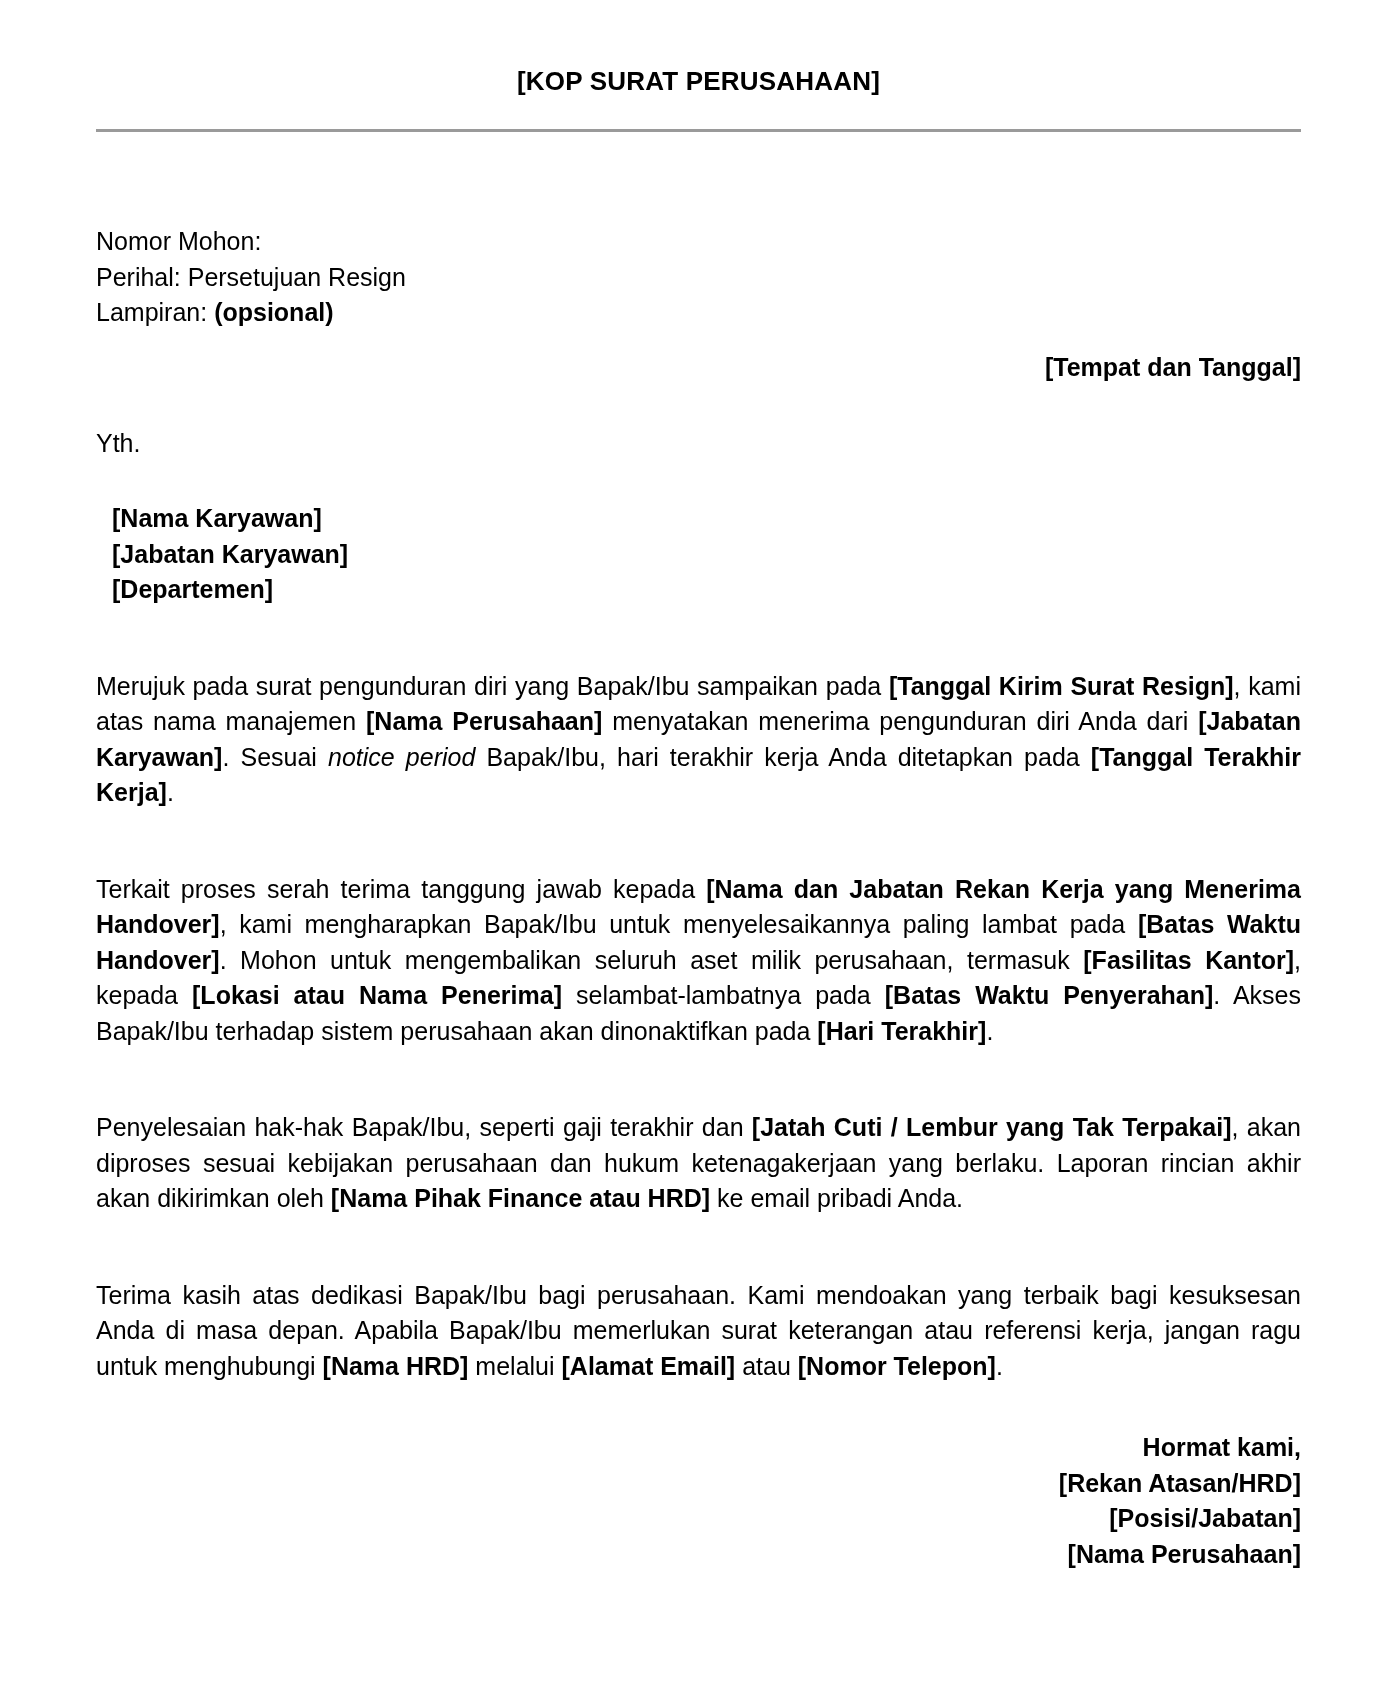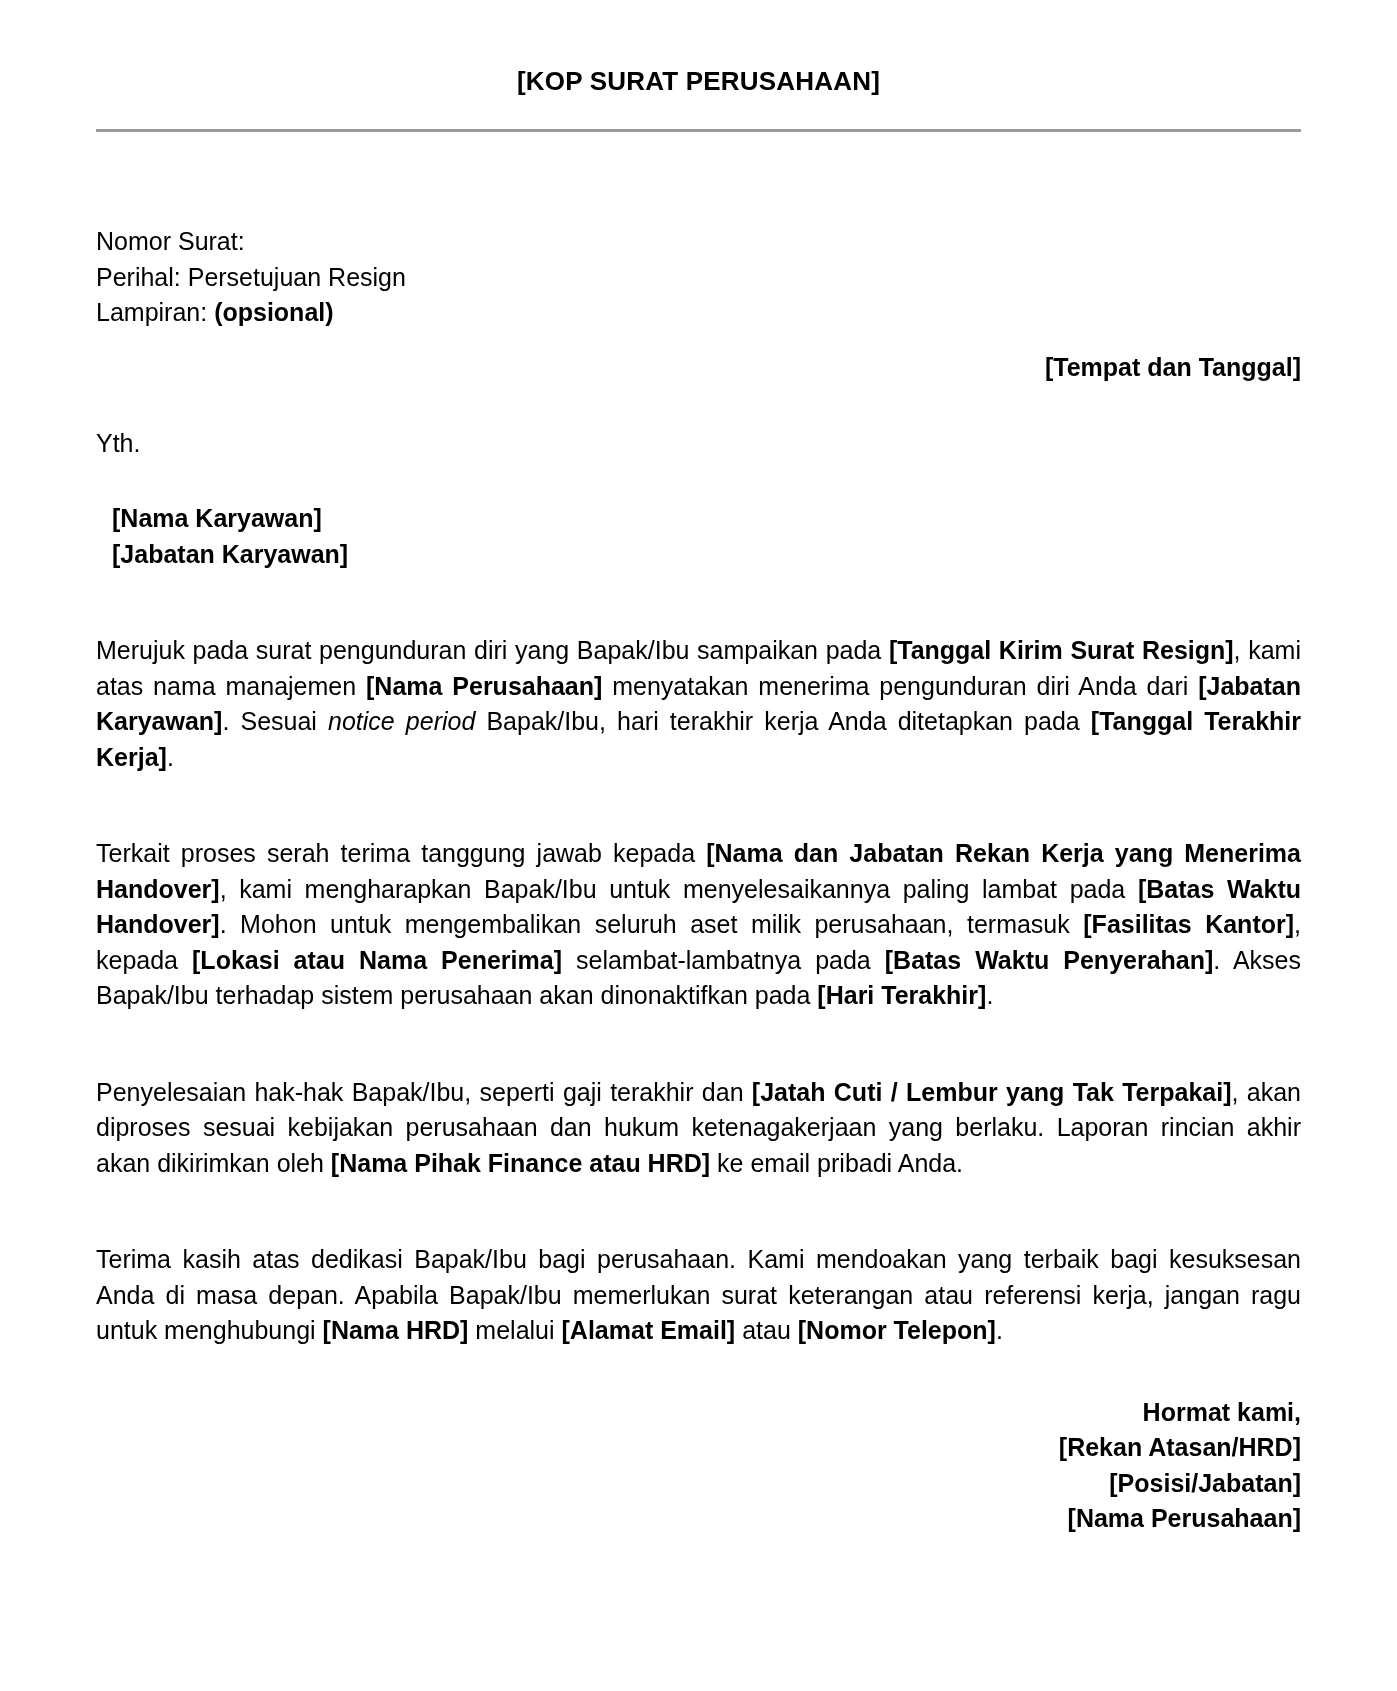--- a/index.html
+++ b/index.html
@@ -82,32 +82,33 @@
 </style>
 </head>
 <body>
 
 <div class="page">
 
   <div class="letterhead-title">[KOP SURAT PERUSAHAAN]</div>
   <hr class="letterhead-rule">
 
   <div class="meta-block">
-    <div class="meta-line">Nomor Surat:</div>
+    <div class="meta-line">Nomor Mohon:</div>
     <div class="meta-line">Perihal: Persetujuan Resign</div>
     <div class="meta-line"><span>Lampiran: </span><span class="ph">(opsional)</span></div>
   </div>
 
   <div class="date-line">[Tempat dan Tanggal]</div>
 
   <div class="salutation">Yth.</div>
 
   <div class="recipient-block">
     <div>[Nama Karyawan]</div>
     <div>[Jabatan Karyawan]</div>
+    <div>[Departemen]</div>
   </div>
 
   <p class="body-paragraph"><span>Merujuk pada surat pengunduran diri yang Bapak/Ibu sampaikan pada </span><span class="ph">[Tanggal Kirim Surat Resign]</span><span>, kami atas nama manajemen </span><span class="ph">[Nama Perusahaan]</span><span> menyatakan menerima pengunduran diri Anda dari </span><span class="ph">[Jabatan Karyawan]</span><span>. Sesuai </span><span class="it">notice period</span><span> Bapak/Ibu, hari terakhir kerja Anda ditetapkan pada </span><span class="ph">[Tanggal Terakhir Kerja]</span><span>.</span></p>
 
   <p class="body-paragraph"><span>Terkait proses serah terima tanggung jawab kepada </span><span class="ph">[Nama dan Jabatan Rekan Kerja yang Menerima Handover]</span><span>, kami mengharapkan Bapak/Ibu untuk menyelesaikannya paling lambat pada </span><span class="ph">[Batas Waktu Handover]</span><span>. Mohon untuk mengembalikan seluruh aset milik perusahaan, termasuk </span><span class="ph">[Fasilitas Kantor]</span><span>, kepada </span><span class="ph">[Lokasi atau Nama Penerima]</span><span> selambat-lambatnya pada </span><span class="ph">[Batas Waktu Penyerahan]</span><span>. Akses Bapak/Ibu terhadap sistem perusahaan akan dinonaktifkan pada </span><span class="ph">[Hari Terakhir]</span><span>.</span></p>
 
   <p class="body-paragraph"><span>Penyelesaian hak-hak Bapak/Ibu, seperti gaji terakhir dan </span><span class="ph">[Jatah Cuti / Lembur yang Tak Terpakai]</span><span>, akan diproses sesuai kebijakan perusahaan dan hukum ketenagakerjaan yang berlaku. Laporan rincian akhir akan dikirimkan oleh </span><span class="ph">[Nama Pihak Finance atau HRD]</span><span> ke email pribadi Anda.</span></p>
 
   <p class="body-paragraph"><span>Terima kasih atas dedikasi Bapak/Ibu bagi perusahaan. Kami mendoakan yang terbaik bagi kesuksesan Anda di masa depan. Apabila Bapak/Ibu memerlukan surat keterangan atau referensi kerja, jangan ragu untuk menghubungi </span><span class="ph">[Nama HRD]</span><span> melalui </span><span class="ph">[Alamat Email]</span><span> atau </span><span class="ph">[Nomor Telepon]</span><span>.</span></p>
 

